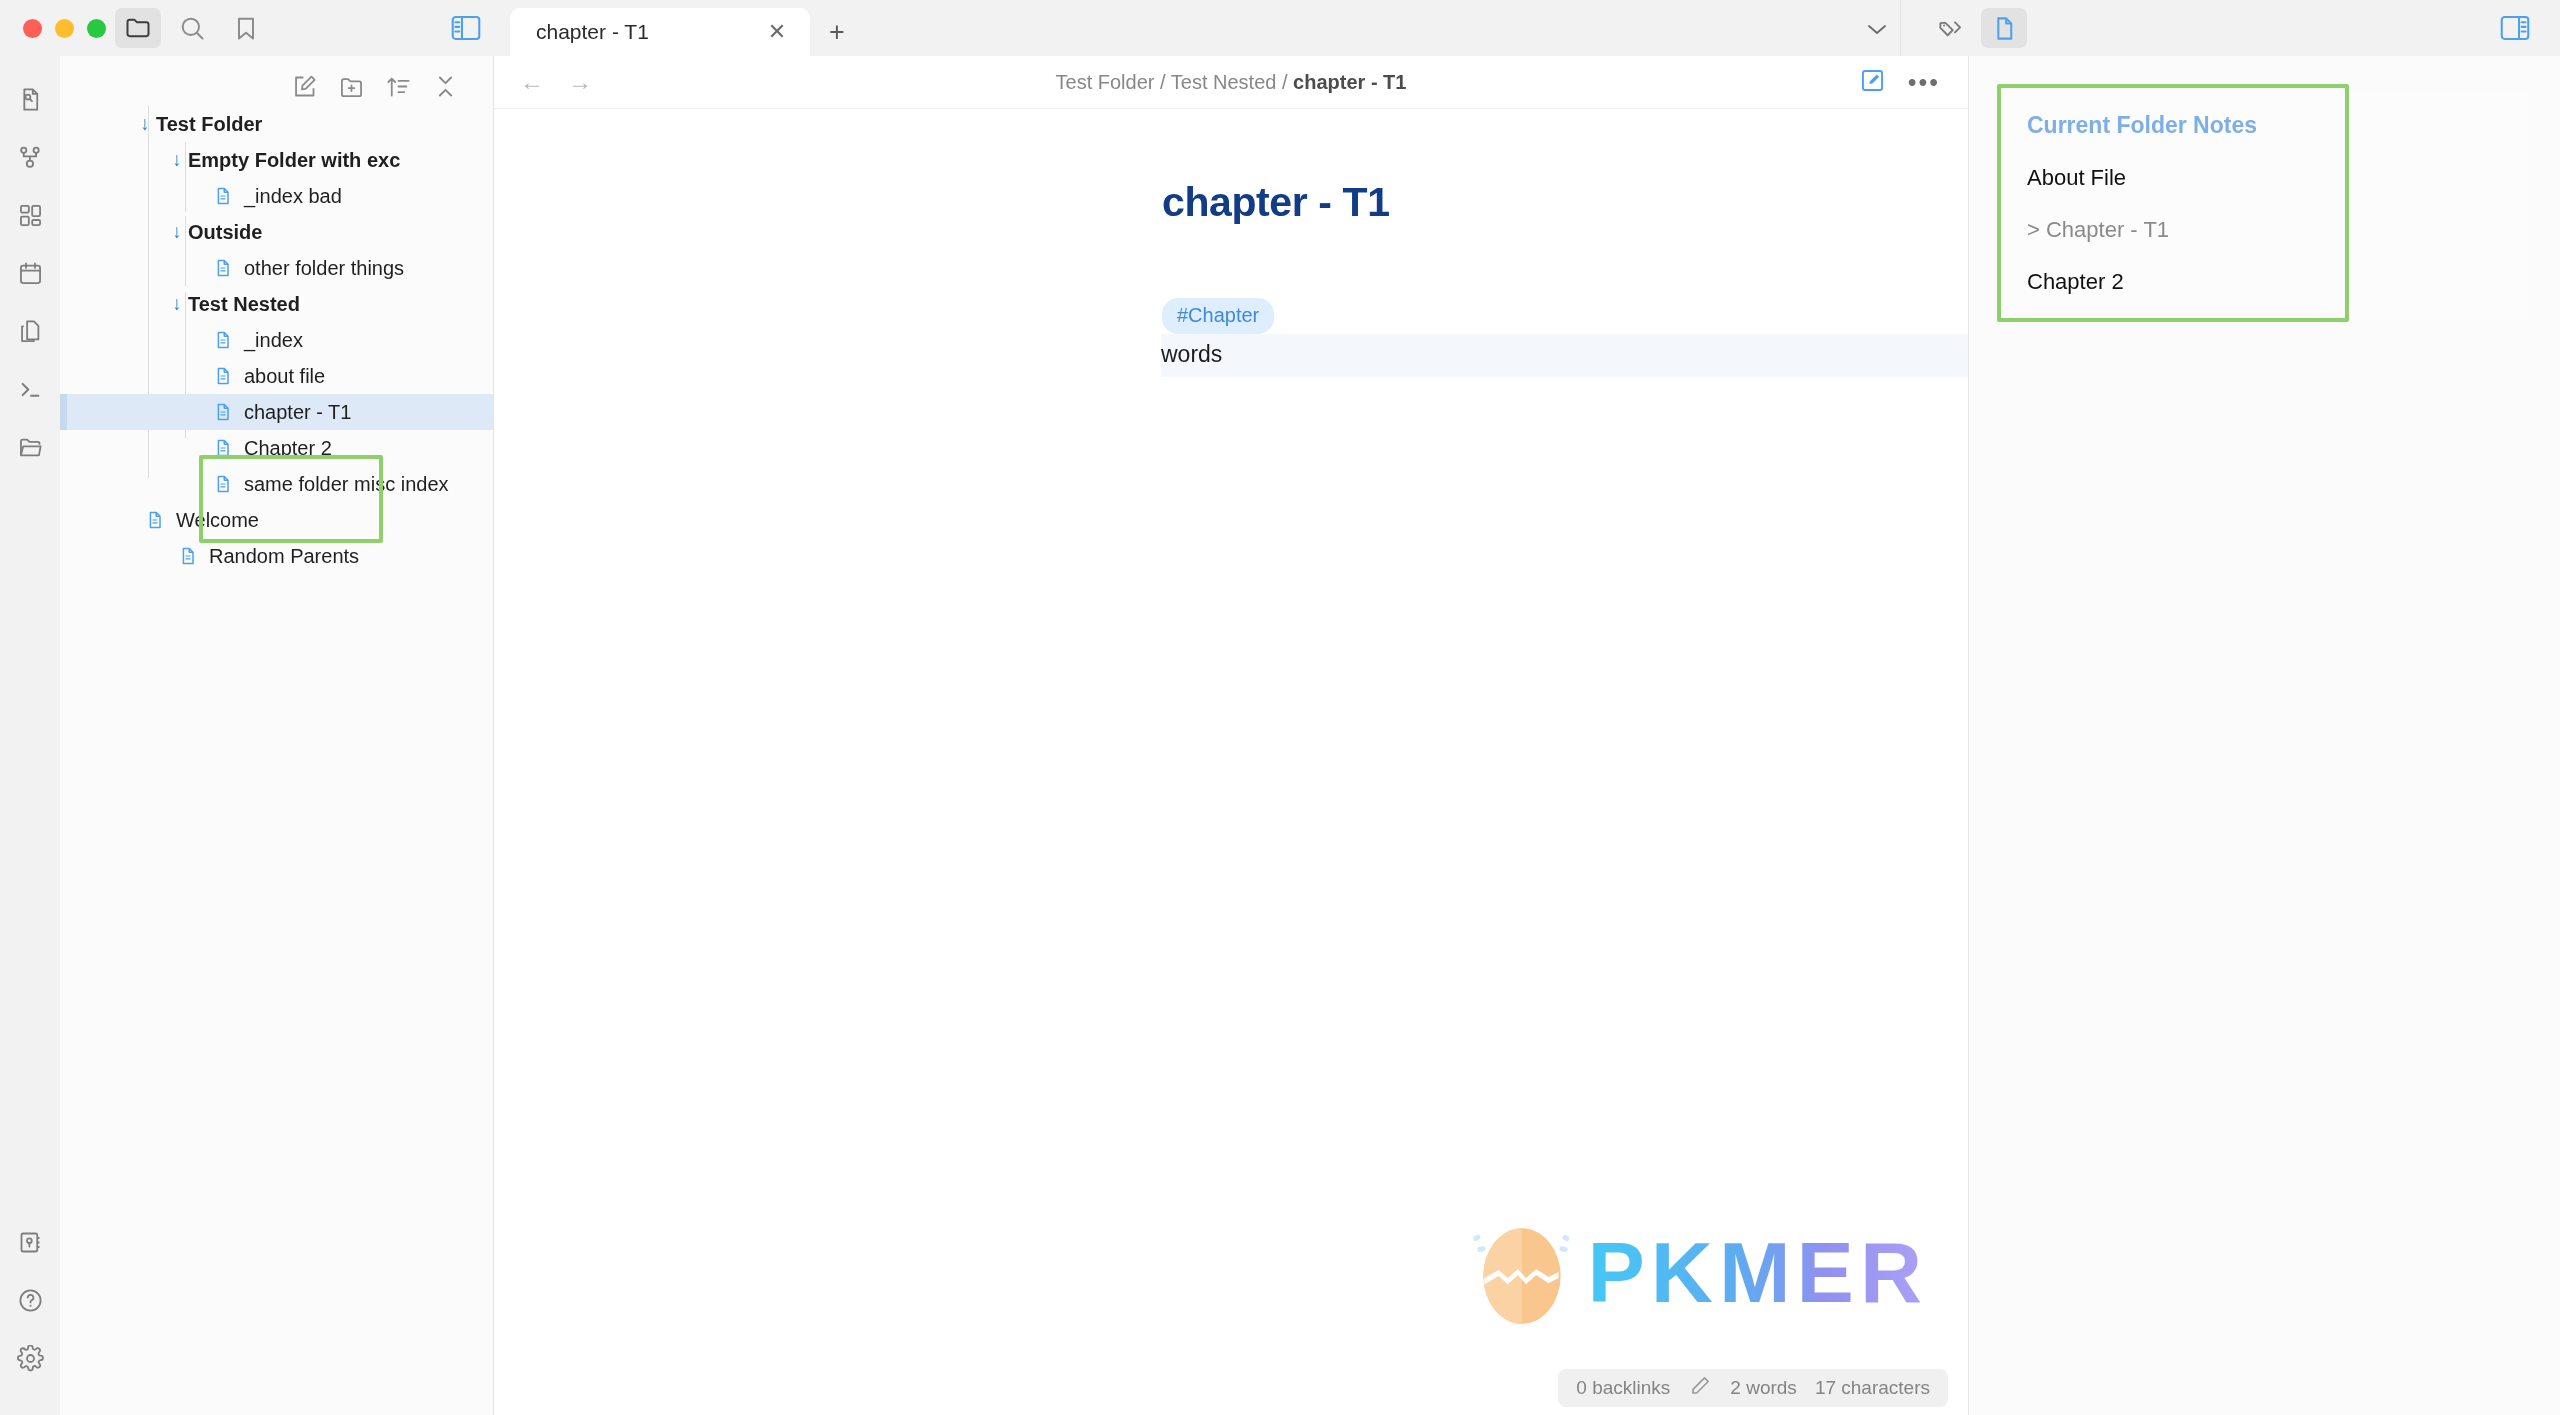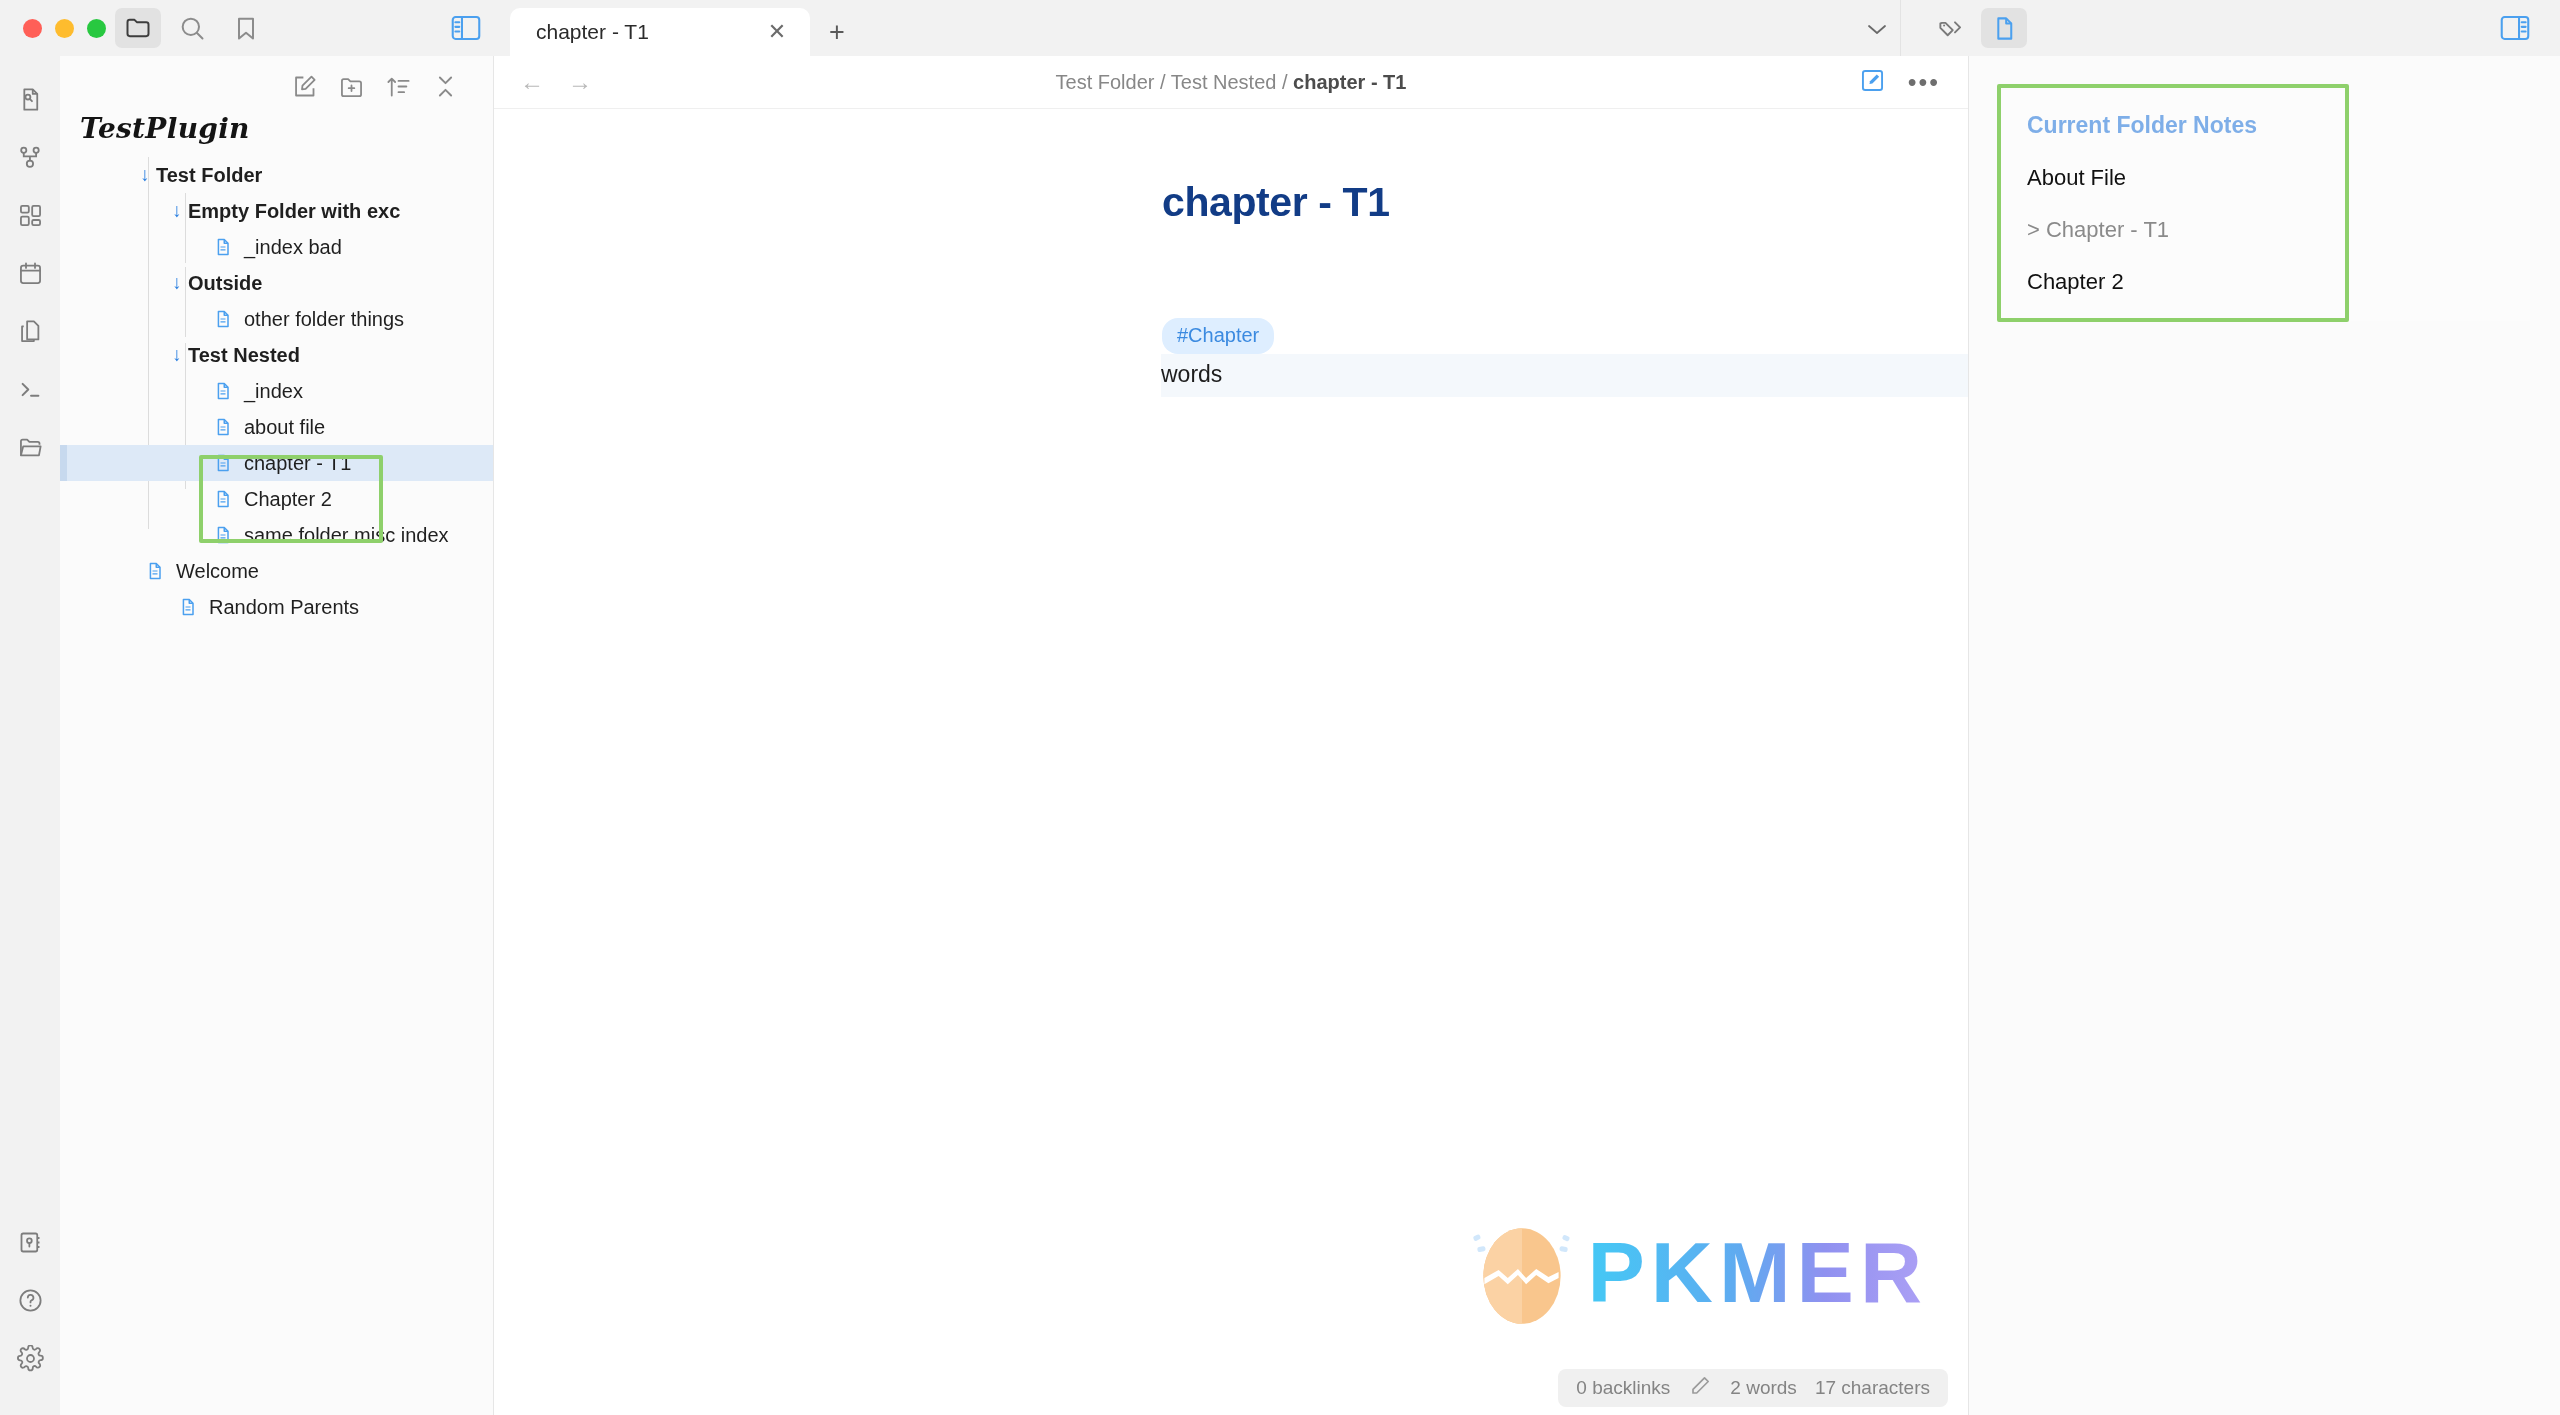--- a/index.html
+++ b/index.html
@@ -205,21 +205,21 @@
     margin-left: auto; display: flex; align-items: center; gap: 22px;
   }
   .dots { color: #6e6e6e; font-size: 25px; letter-spacing: 2px; line-height: 0.6; }
 
   .doc { flex: 1; overflow: hidden; position: relative; }
   .doc-inner { padding: 70px 0 0 668px; }
   .doc-title {
     font-size: 41px; font-weight: 700; color: #123c86;
     letter-spacing: -0.4px;
   }
-  .tagrow { margin-top: 92px; }
+  .tagrow { margin-top: 72px; }
   .tag {
     display: inline-block;
     background: #deeeff; color: #3b8ae0;
     font-size: 20px;
     padding: 6px 15px 7px;
     border-radius: 16px;
   }
   .para {
     background: #f4f8fc;
     font-size: 23px; color: #1c1c1c;
@@ -451,21 +451,20 @@
               <path d="M12 7h9M12 12h7M12 17h5"></path>
           </svg>
         </div>
         <div class="exp-tool">
           <svg width="27" height="27" viewBox="0 0 24 24" fill="none" stroke="currentColor" stroke-width="1.7" stroke-linecap="round" stroke-linejoin="round">
             <path d="M7 4l5 5 5-5M7 20l5-5 5 5"></path>
           </svg>
         </div>
       </div>
 
-      <div class="vault-title">TestPlugin</div>
 
       <div class="tree">
         <div class="indent-line" style="left:88px; top:2px; height:372px;"></div>
         <div class="indent-line" style="left:125px; top:38px; height:70px;"></div>
         <div class="indent-line" style="left:125px; top:112px; height:70px;"></div>
         <div class="indent-line" style="left:125px; top:188px; height:146px;"></div>
 
         <div class="row folder" style="padding-left:74px">
           <span class="arrow">↓</span>
           <span class="label">Test Folder</span>

